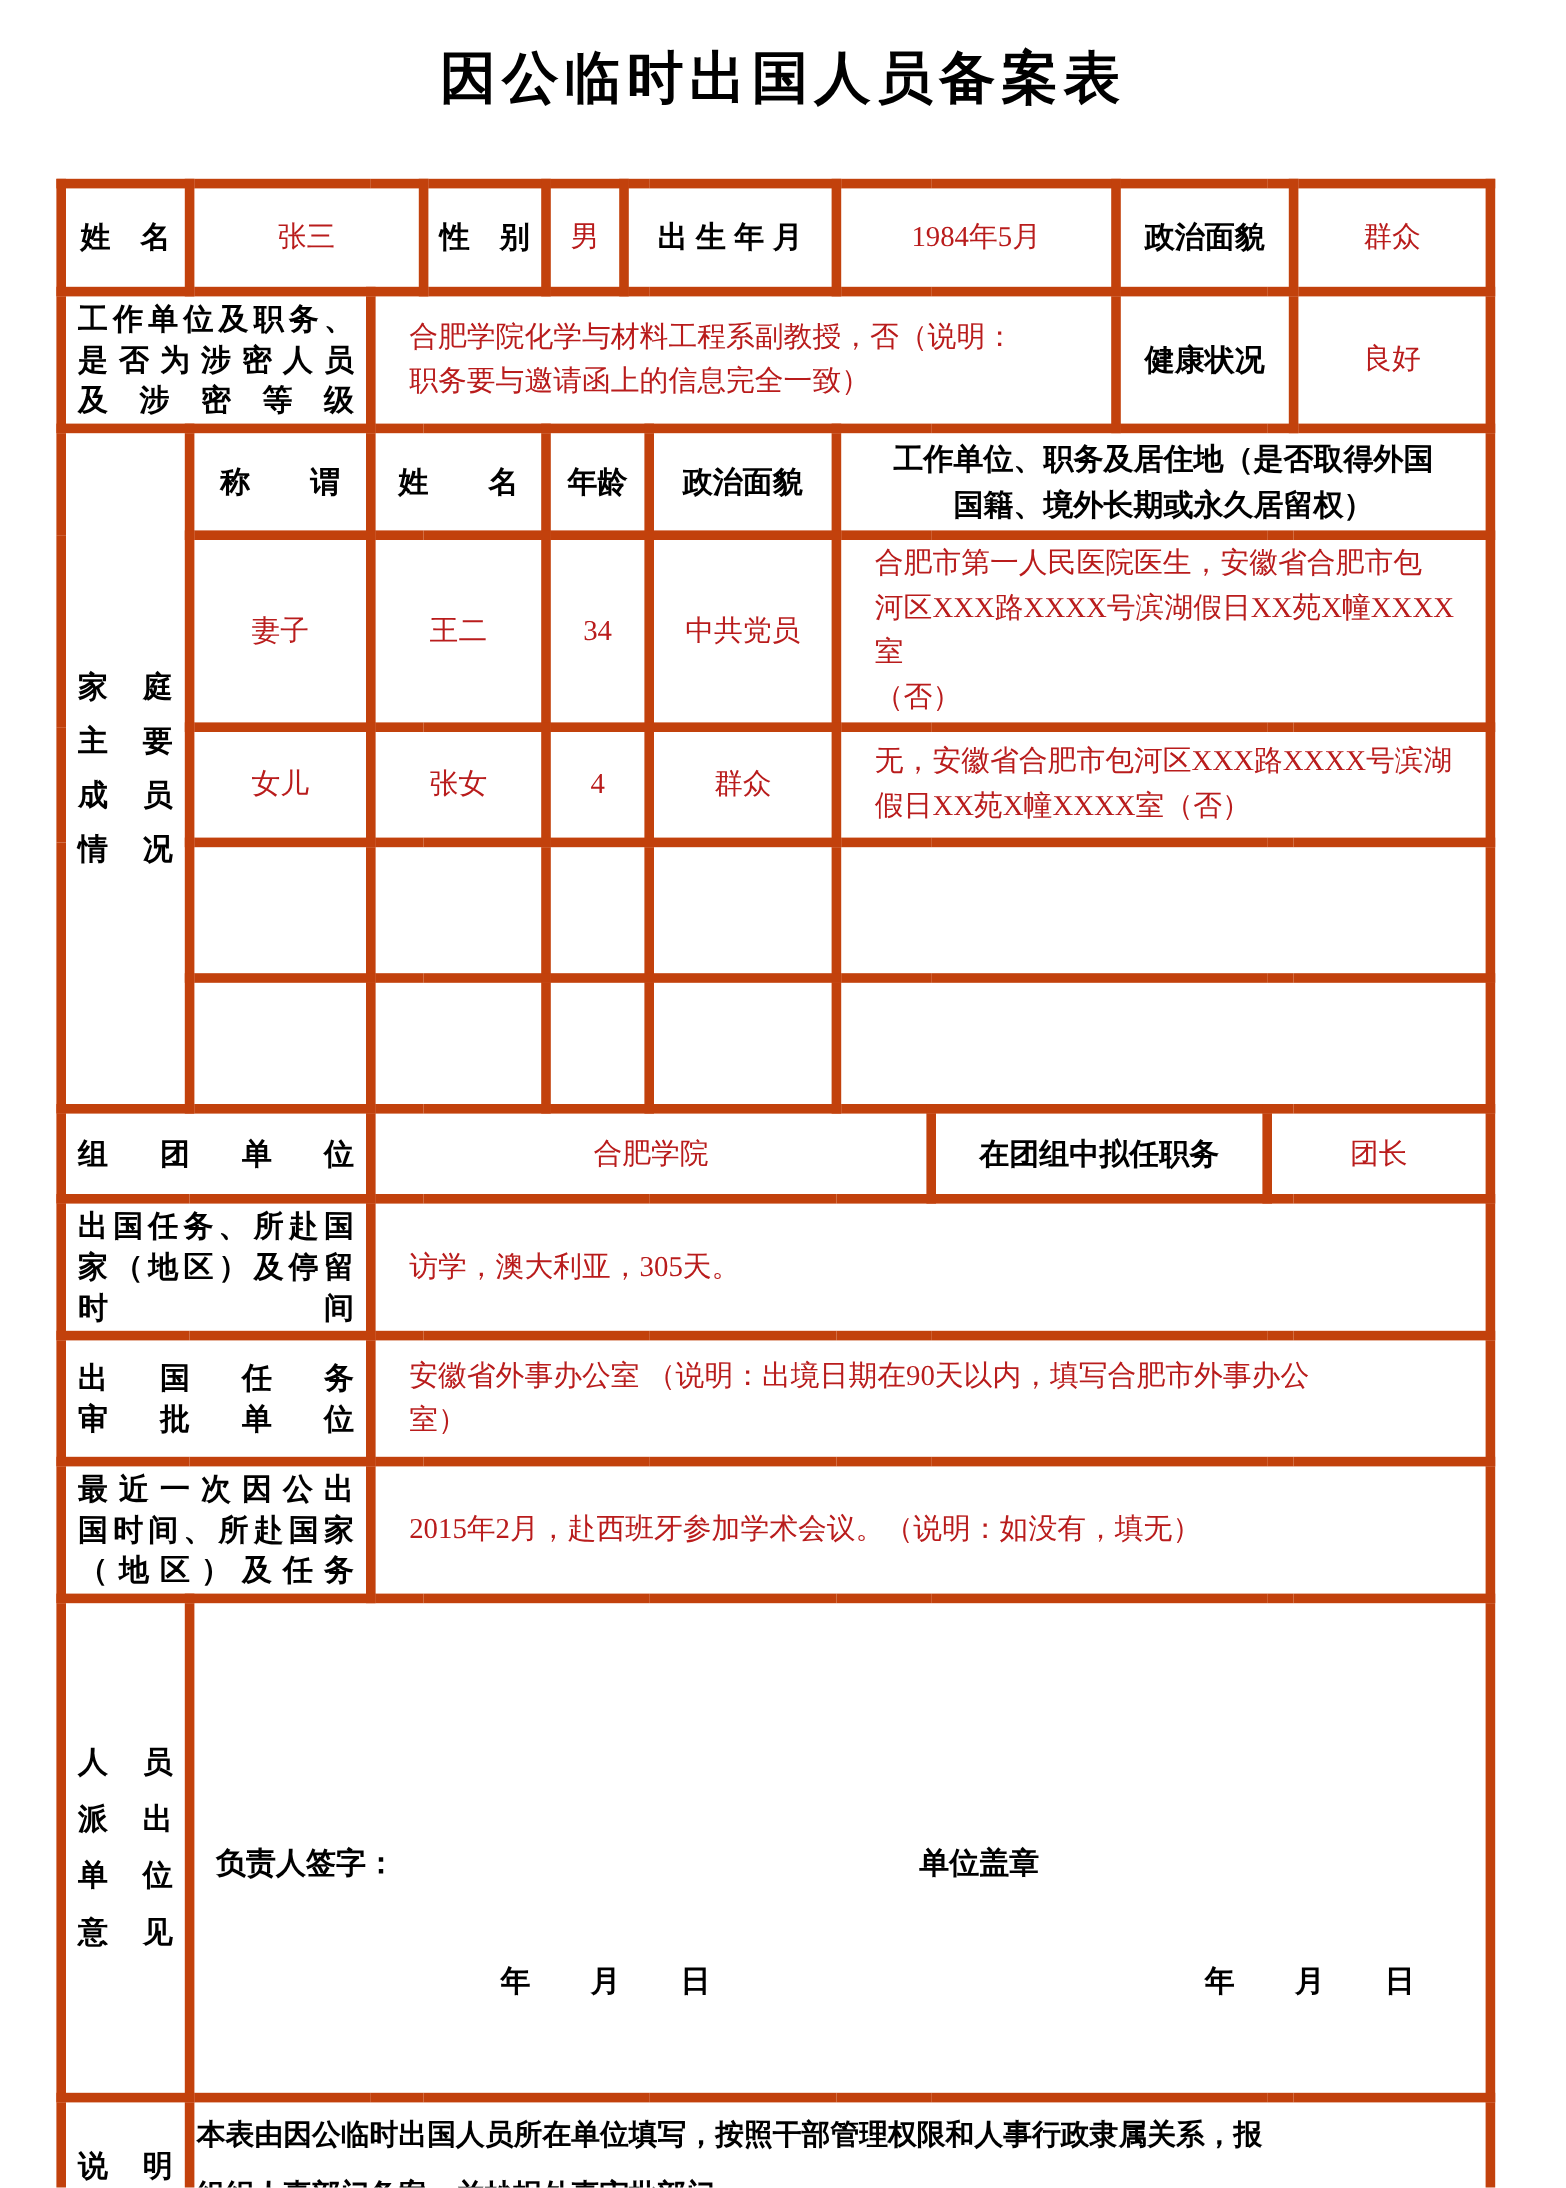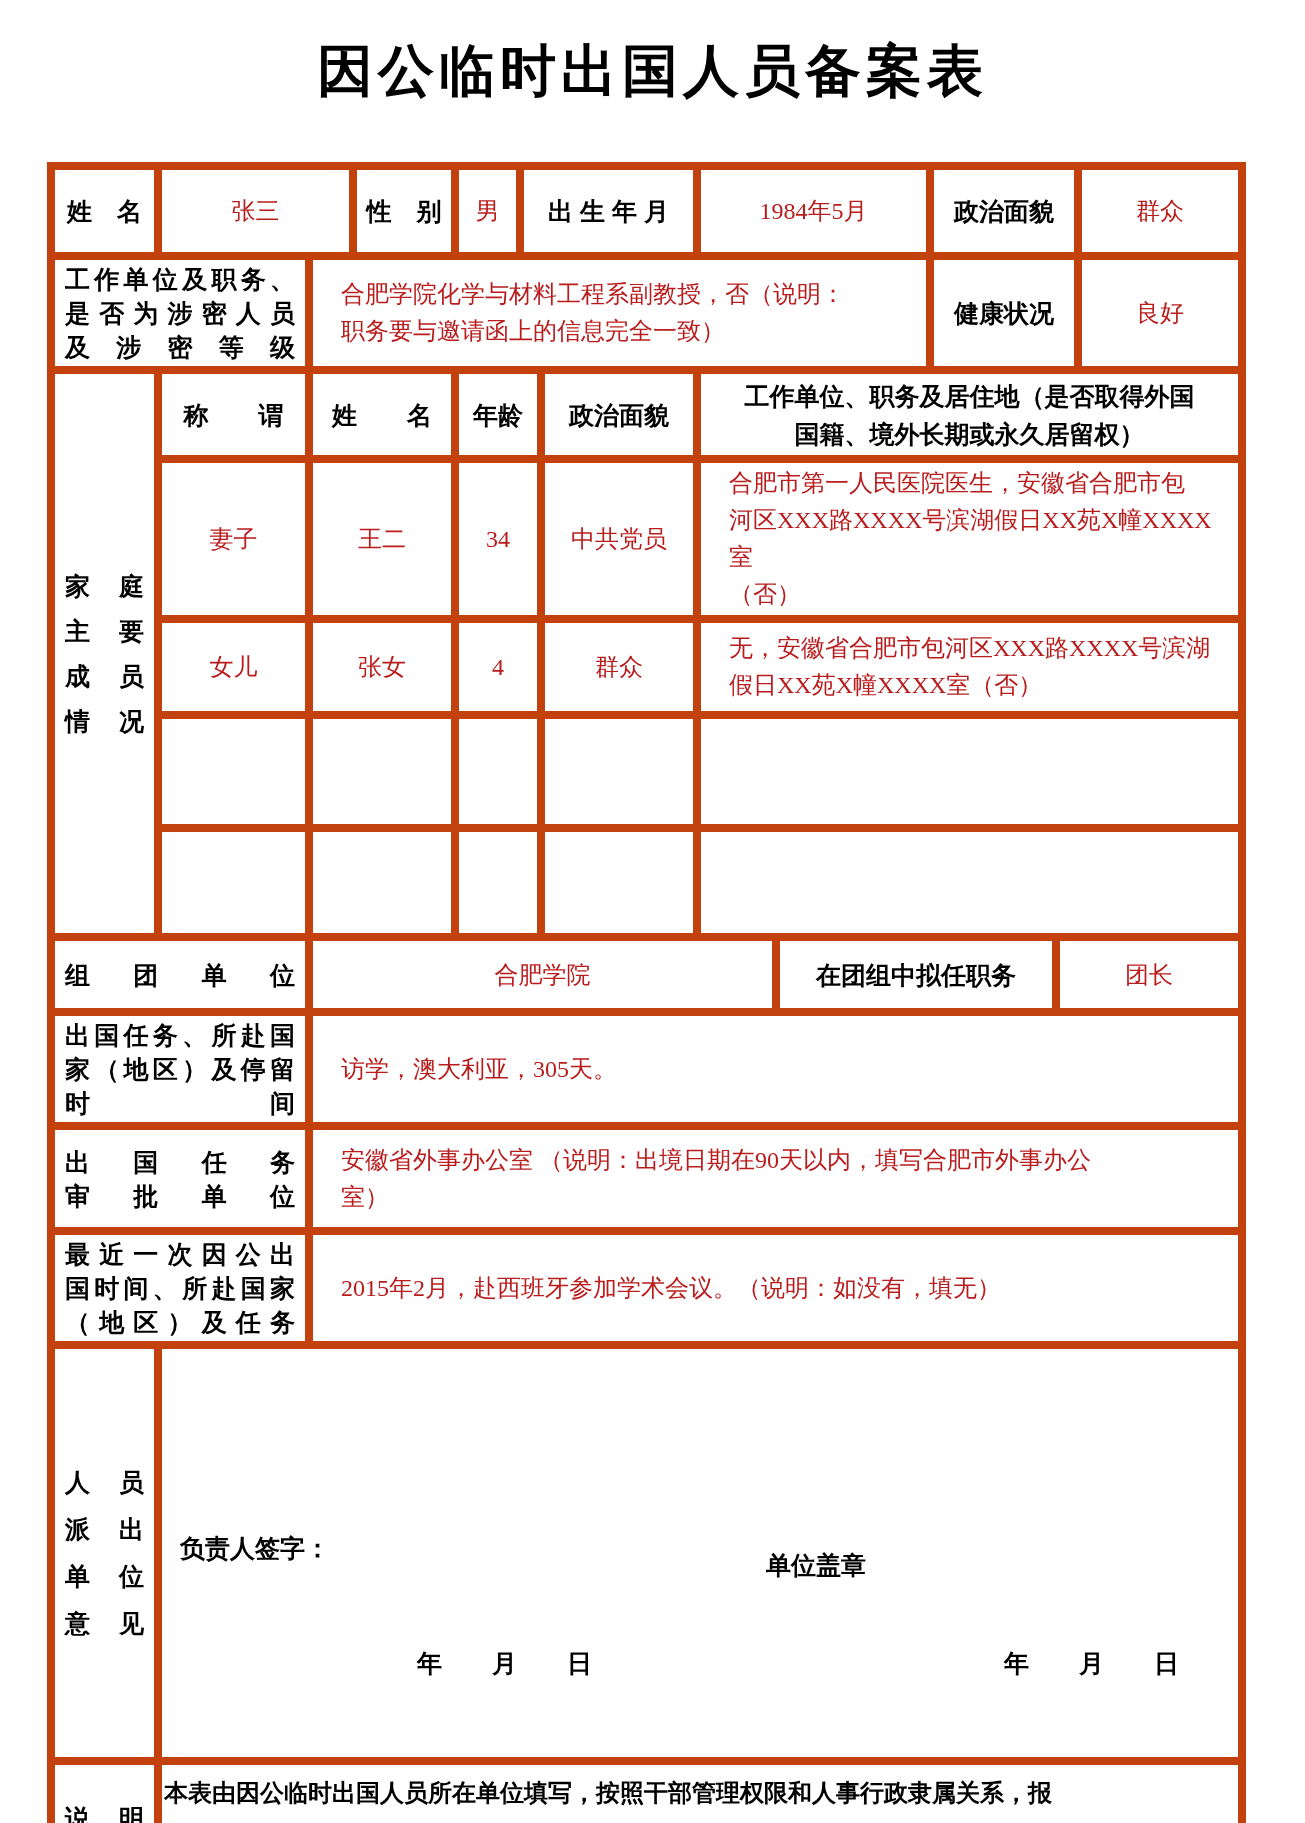--- a/index.html
+++ b/index.html
@@ -1,17 +1,17 @@
 <!DOCTYPE html>
 <html><head>
 <meta charset="utf-8">
 <style>
   html,body{margin:0;padding:0;background:#ffffff;}
   body{width:1305px;height:1823px;position:relative;font-family:"Liberation Sans",sans-serif;color:#000;}
-  .title{margin-top:34px;text-align:center;font-size:56px;font-weight:900;letter-spacing:5px;color:#000;}
+  .title{margin-top:34px;text-align:center;font-size:47px;font-weight:900;letter-spacing:5px;color:#000;}
   table.form{border-collapse:collapse;table-layout:fixed;width:1191px;margin:52px 0 0 47px;border:4px solid #000;}
   td{border:8px solid #c2410c;padding:2px 8px;vertical-align:middle;overflow:hidden;}
   
   .lbl{font-family:"Liberation Sans",sans-serif;font-weight:bold;font-size:25px;text-align:center;line-height:34px;}
   
   .j{text-align:justify;text-align-last:justify;white-space:pre-line;padding-left:10px;padding-right:10px;}
   
   .val{font-family:Liberation Serif, serif;font-weight:normal;font-size:24px;color:#b91c1c;text-align:center;line-height:34px;}
   .vall{text-align:left;white-space:pre-line;padding-left:28px;line-height:37px;}
   .hdrwrap{white-space:pre-line;text-align:center;line-height:38px;}
@@ -136,21 +136,21 @@
 （地区）及任务</td>
     <td class="val vall" colspan="10">2015年2月，赴西班牙参加学术会议。（说明：如没有，填无）</td>
   </tr>
 
   <tr style="height:416px">
     <td class="lbl j vlabel">人员
 派出
 单位
 意见</td>
     <td class="opinion-cell" colspan="11">
-      <span style="left:18px;top:183px">负责人签字：</span>
+      <span style="left:18px;top:200px">负责人签字：</span>
       <span style="left:604px;top:200px">单位盖章</span>
       <span style="left:255px;top:298px">年　　月　　日</span>
       <span style="left:842px;top:298px">年　　月　　日</span>
     </td>
   </tr>
 
   <tr style="height:114px">
     <td class="lbl j">说明</td>
     <td class="notes-text" colspan="11">本表由因公临时出国人员所在单位填写，按照干部管理权限和人事行政隶属关系，报
 组织人事部门备案，并抄报外事审批部门。</td>

